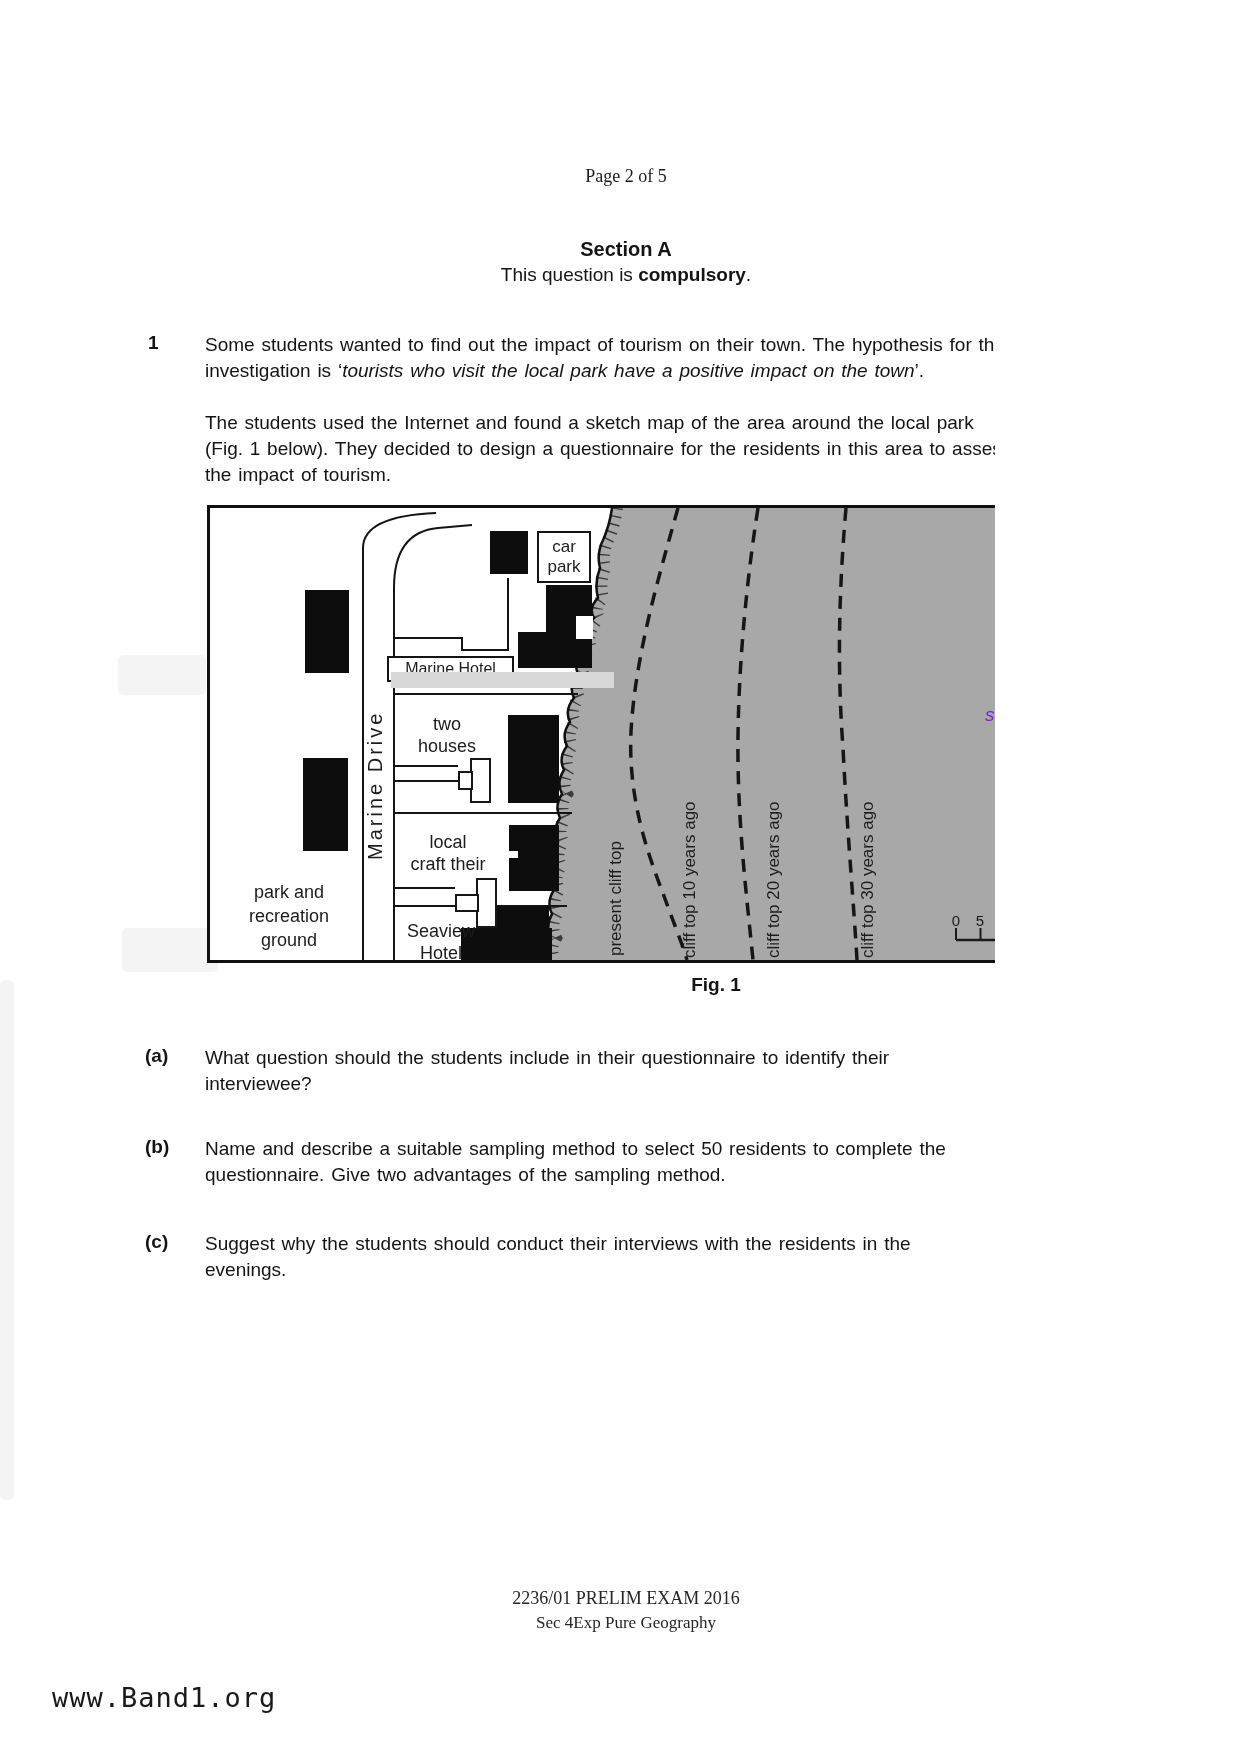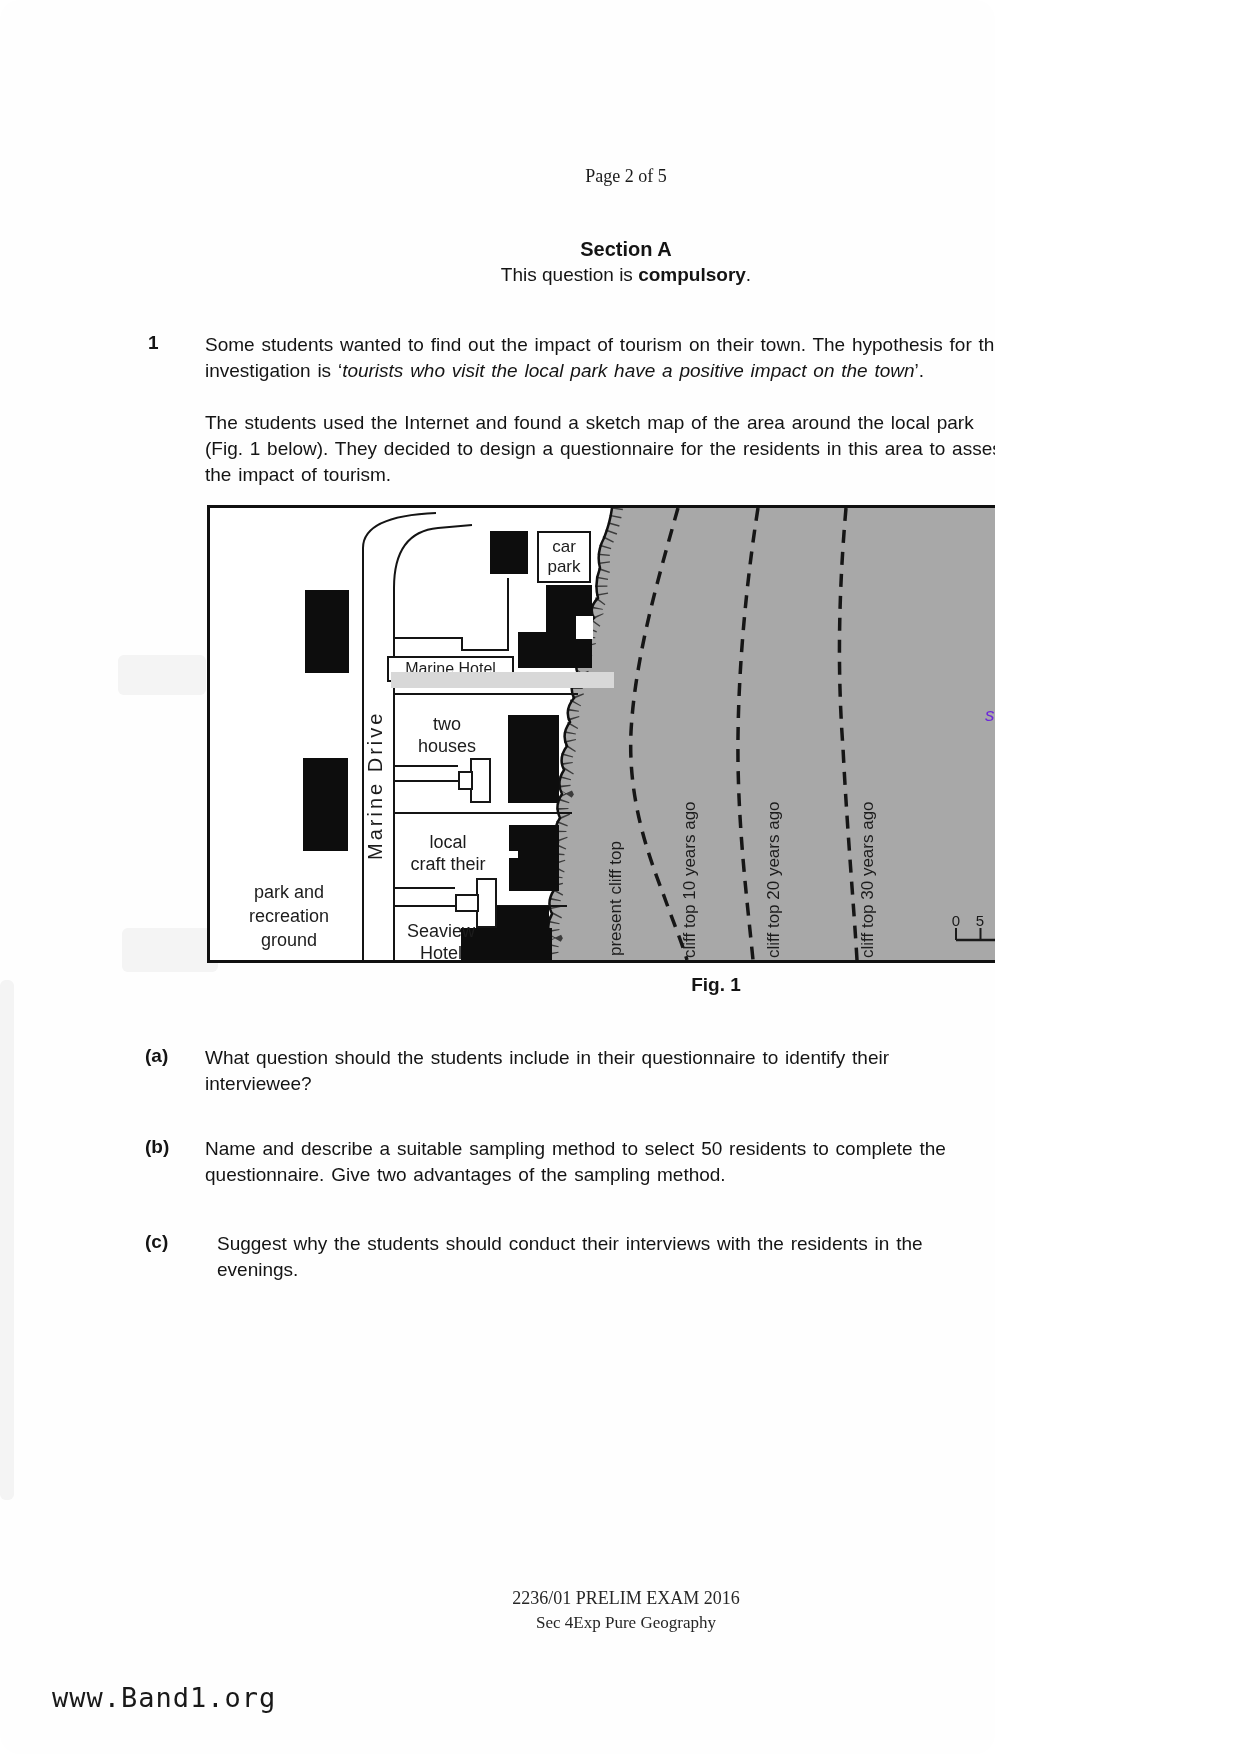--- a/index.html
+++ b/index.html
@@ -173,21 +173,21 @@
   <div class="abs body-text part-text" style="left:205px;top:1045px;">What question should the students include in their questionnaire to identify their
 interviewee?</div>
   <div class="abs mark" style="left:1128px;top:1053px;">[1]</div>
 
   <div class="abs part-label" style="left:145px;top:1136px;">(b)</div>
   <div class="abs body-text part-text" style="left:205px;top:1136px;">Name and describe a suitable sampling method to select 50 residents to complete the
 questionnaire. Give two advantages of the sampling method.</div>
   <div class="abs mark" style="left:1128px;top:1157px;">[4]</div>
 
   <div class="abs part-label" style="left:145px;top:1231px;">(c)</div>
-  <div class="abs body-text part-text" style="left:205px;top:1231px;margin-left:12px;">Suggest why the students should conduct their interviews with the residents in the
+  <div class="abs body-text part-text" style="left:205px;top:1231px;">Suggest why the students should conduct their interviews with the residents in the
 evenings.</div>
   <div class="abs mark" style="left:1128px;top:1255px;">[2]</div>
 
   <div class="abs serif footer-line" style="top:1588px;font-size:18px;">2236/01 PRELIM EXAM 2016</div>
   <div class="abs serif footer-line" style="top:1613px;font-size:17px;">Sec 4Exp Pure Geography</div>
   <div class="abs watermark">www.Band1.org</div>
 
 </div>
 
 </body></html>

